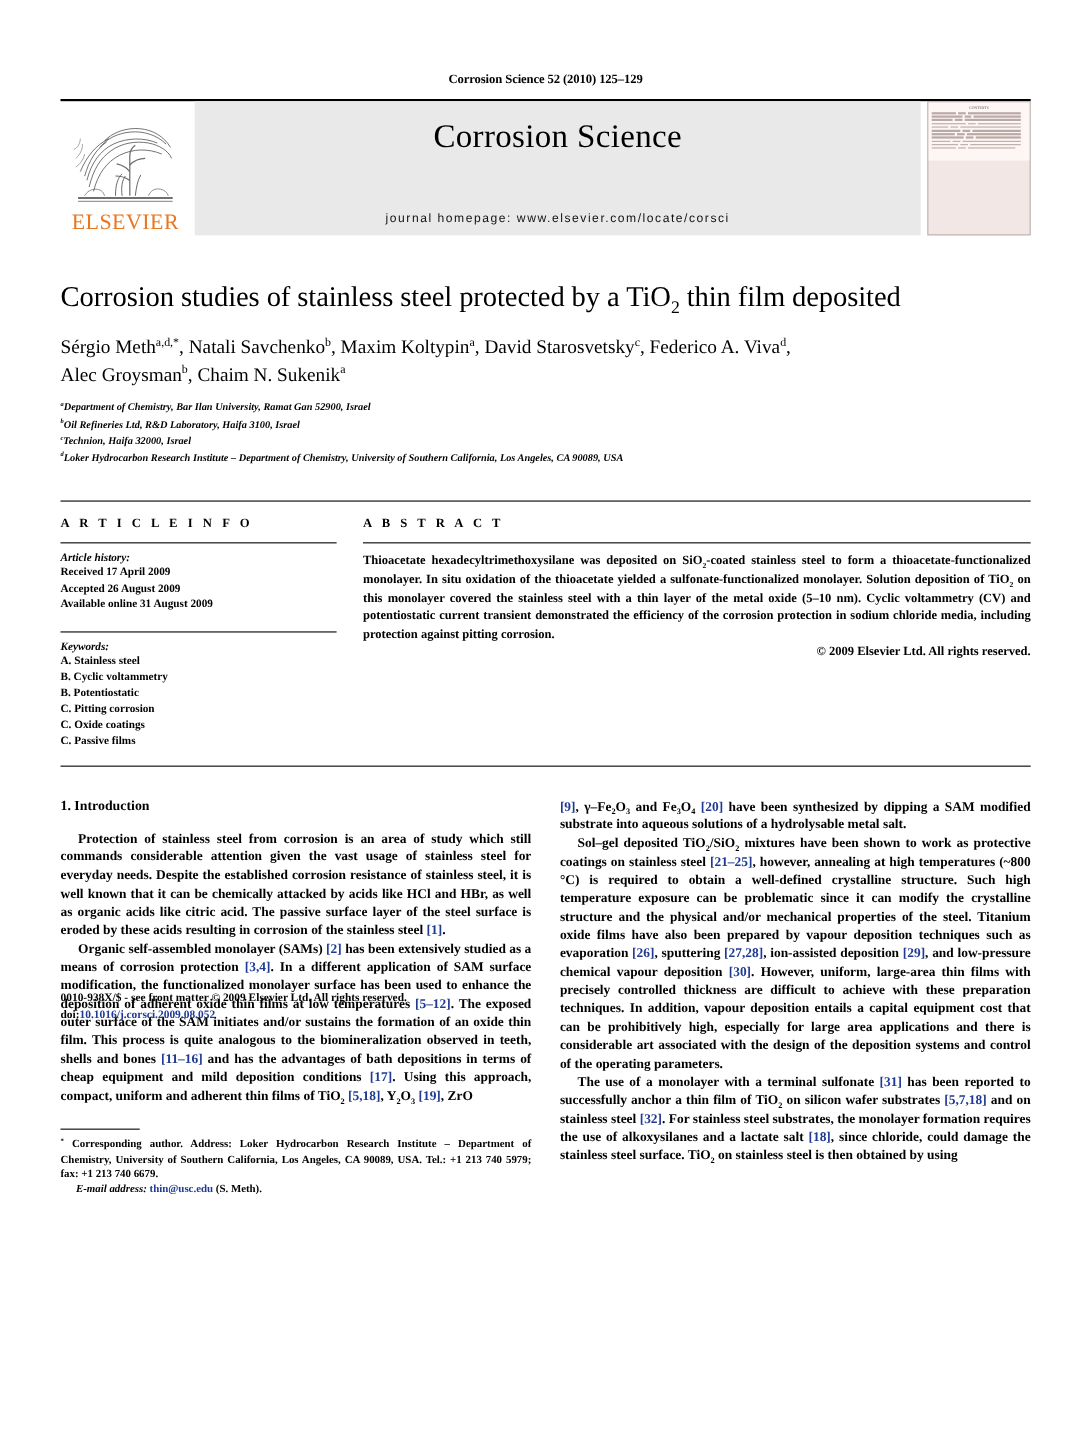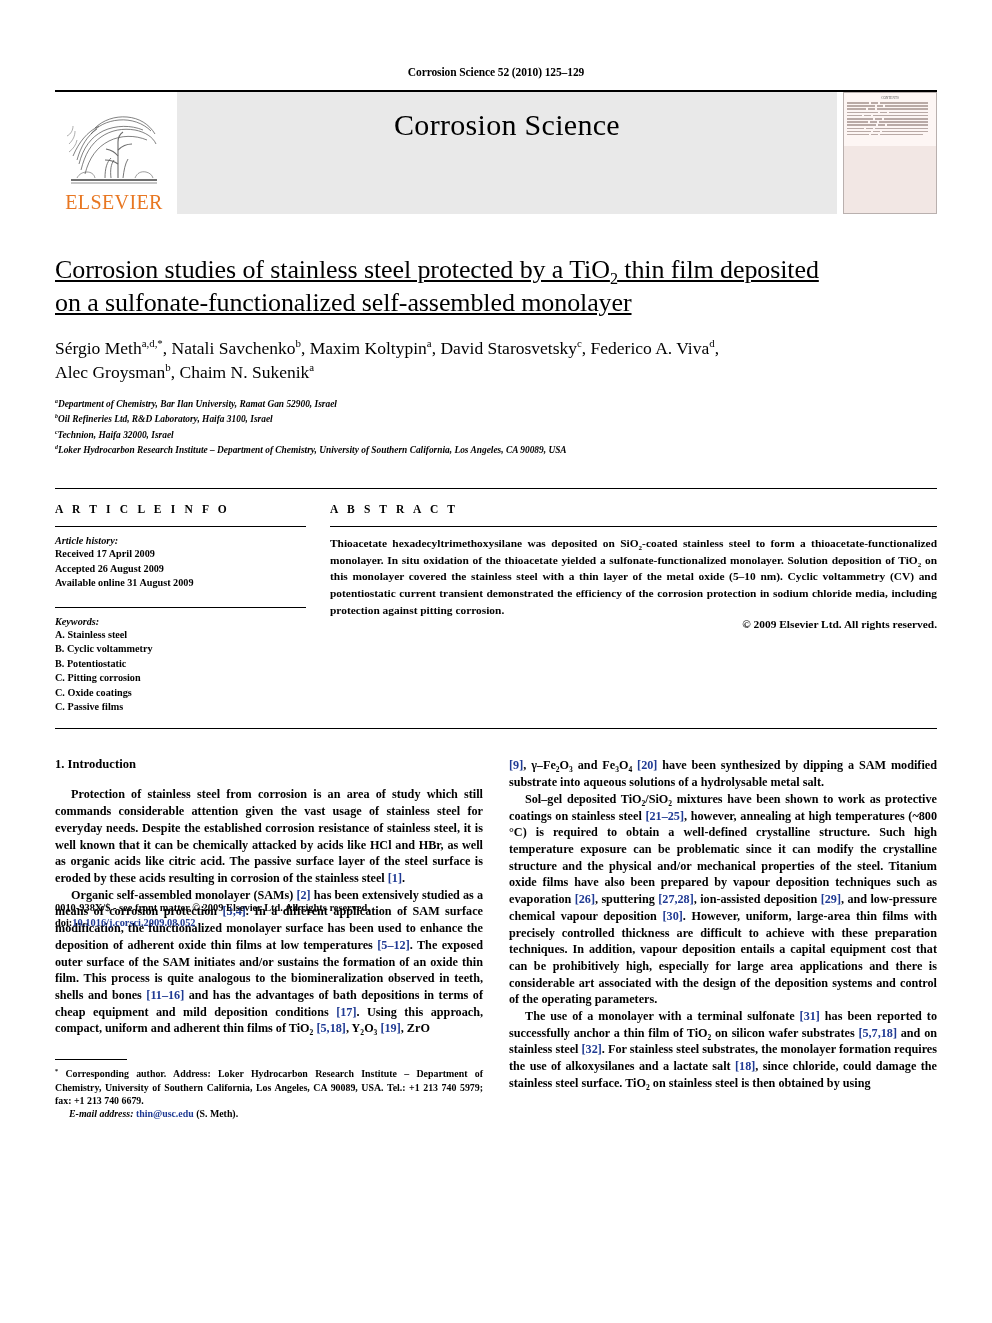--- a/index.html
+++ b/index.html
@@ -163,21 +163,20 @@
   
   .titleblock {
     margin: 40px 55px 0 55px;
   }
   .paper-title {
     font-size: 26px;
     line-height: 1.26;
     font-weight: normal;
     margin: 0 0 16px 0;
     letter-spacing: -0.1px;
-    text-decoration: underline;
   }
   .authors {
     font-size: 17.5px;
     line-height: 1.42;
     margin: 0 0 12px 0;
   }
   sup { font-size: 0.62em; vertical-align: super; line-height: 0; }
   sub { font-size: 0.62em; vertical-align: sub; line-height: 0; }
   .affiliations {
     font-size: 9.4px;
@@ -323,20 +322,21 @@
           <path d="M8 40 C12 36 14 32 14 27"></path>
           <path d="M8 48 C12 45 15 41 16 36"></path>
           <path d="M6 32 C10 30 12 26 12 22"></path>
         </g>
       </svg>
       <div class="elsevier-word">ELSEVIER</div>
     </div>
 
     <div class="masthead-center">
       <div class="journal-title">Corrosion Science</div>
+      <div class="homepage-line">journal homepage: www.elsevier.com/locate/corsci</div>
     </div>
 
     <div class="cover-thumb">
       <div class="cover-bottom">
         <div class="cover-contents-label">CONTENTS</div>
         <div class="cover-row">
             <div class="cover-bar" style="width:26%"></div>
             <div class="cover-bar" style="width:8%"></div>
             <div class="cover-bar" style="width:56%"></div>
           </div>
@@ -390,21 +390,20 @@
             <div class="cover-bar" style="width:8%"></div>
             <div class="cover-bar" style="width:50%"></div>
           </div>
       </div>
     </div>
   </div>
 
   <div class="titleblock">
     <h1 class="paper-title">
       <span>Corrosion studies of stainless steel protected by a TiO</span><sub>2</sub><span> thin film deposited</span><br>
-      <span>on a sulfonate-functionalized self-assembled monolayer</span>
     </h1>
 
     <div class="authors">
       <span>Sérgio Meth</span><sup>a,d,*</sup><span>, </span><span>Natali Savchenko</span><sup>b</sup><span>, </span><span>Maxim Koltypin</span><sup>a</sup><span>, </span><span>David Starosvetsky</span><sup>c</sup><span>, </span><span>Federico A. Viva</span><sup>d</sup><span>, </span><br><span>Alec Groysman</span><sup>b</sup><span>, </span><span>Chaim N. Sukenik</span><sup>a</sup>
     </div>
 
     <div class="affiliations">
       <div><sup>a</sup><span>Department of Chemistry, Bar Ilan University, Ramat Gan 52900, Israel</span></div>
       <div><sup>b</sup><span>Oil Refineries Ltd, R&amp;D Laboratory, Haifa 3100, Israel</span></div>
       <div><sup>c</sup><span>Technion, Haifa 32000, Israel</span></div>

